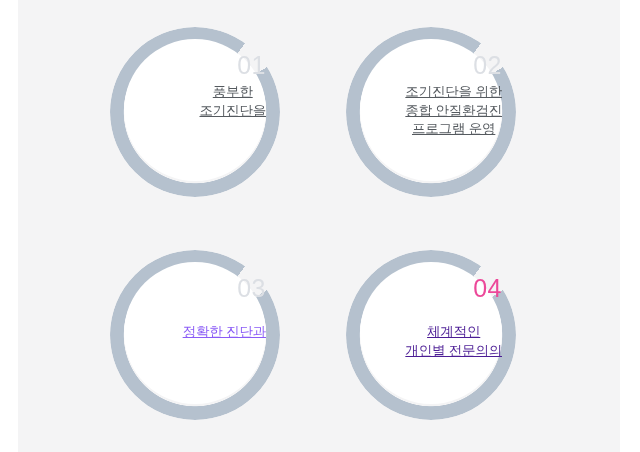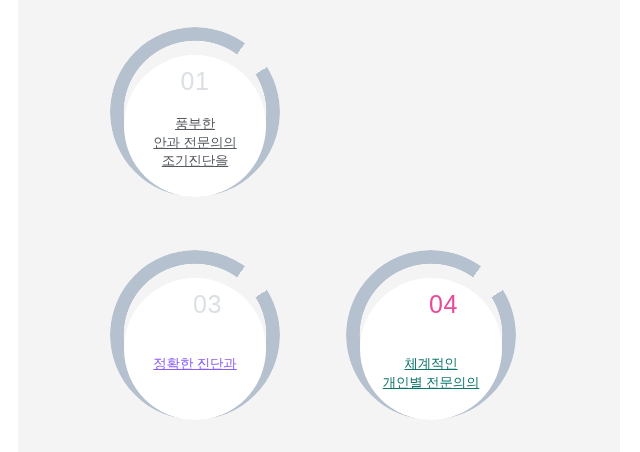--- a/index.html
+++ b/index.html
@@ -66,32 +66,31 @@
     mask-image:
        radial-gradient(circle at 50% 50%, transparent 0 71px, #000 71.6px 100%),
        conic-gradient(from 0deg at 50% 50%, #000 0deg 36deg, transparent 36deg 58deg, #000 58deg 360deg);
     mask-composite: intersect;
   }
 
   
   .inner {
     position: absolute;
     left: 14px;
-    top: 28px;
+    top: 12px;
     width: 142px;
     height: 142px;
     border-radius: 50%;
     background: #ffffff;
     display: flex;
     flex-direction: column;
-    align-items: center;
+    align-items: flex-end;
     justify-content: flex-start;
     box-sizing: border-box;
     padding-top: 14px;
-    gap: 16px;
   }
 
   .num {
     font-size: 25px;
     line-height: 25px;
     letter-spacing: 0.5px;
     color: #dcdfe4;
     font-weight: 400;
     user-select: none;
   }
@@ -128,42 +127,52 @@
   <div id="panel" style="background: rgb(244, 244, 245);"></div>
 
   <div id="grid">
 
     <div class="badge pos-0">
       <div class="ring" style="background: rgb(181, 193, 206);"></div>
       <div class="inner" style="background: rgb(255, 255, 255);">
         <div class="num" style="color: rgb(220, 223, 228);">01</div>
         <div class="lines" style="color: rgb(85, 90, 95);">
           <span class="line">풍부한</span>
-          <span class="line">안과 전문의의</span>
           <span class="line">조기진단을</span>
         </div>
       </div>
     </div>
 
+    <div class="badge pos-1">
+      <div class="ring" style="background: rgb(181, 193, 206);"></div>
+      <div class="inner" style="background: rgb(255, 255, 255);">
+        <div class="num" style="color: rgb(220, 223, 228);">02</div>
+        <div class="lines" style="color: rgb(85, 90, 95);">
+          <span class="line">조기진단을 위한</span>
+          <span class="line">종합 안질환검진</span>
+          <span class="line">프로그램 운영</span>
+        </div>
+      </div>
+    </div>
 
     <div class="badge pos-2">
       <div class="ring" style="background: rgb(181, 193, 206);"></div>
       <div class="inner" style="background: rgb(255, 255, 255);">
         <div class="num" style="color: rgb(220, 223, 228);">03</div>
         <div class="lines" style="color: #8b5cf6;">
           <span class="line">정확한 진단과</span>
         </div>
       </div>
     </div>
 
     <div class="badge pos-3">
       <div class="ring" style="background: rgb(181, 193, 206);"></div>
       <div class="inner" style="background: rgb(255, 255, 255);">
         <div class="num" style="color: #ec4899;">04</div>
-        <div class="lines" style="color: #0f766e;">
+        <div class="lines" style="color: #4c1d95;">
           <span class="line">체계적인</span>
           <span class="line">개인별 전문의의</span>
         </div>
       </div>
     </div>
 
   </div>
 </div>
 
 </body></html>

